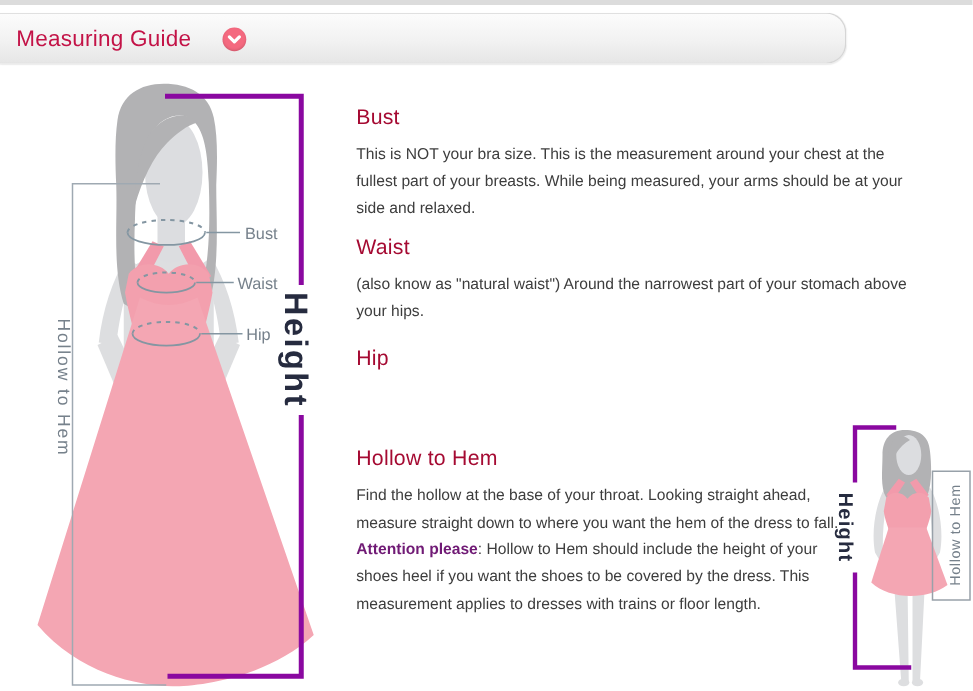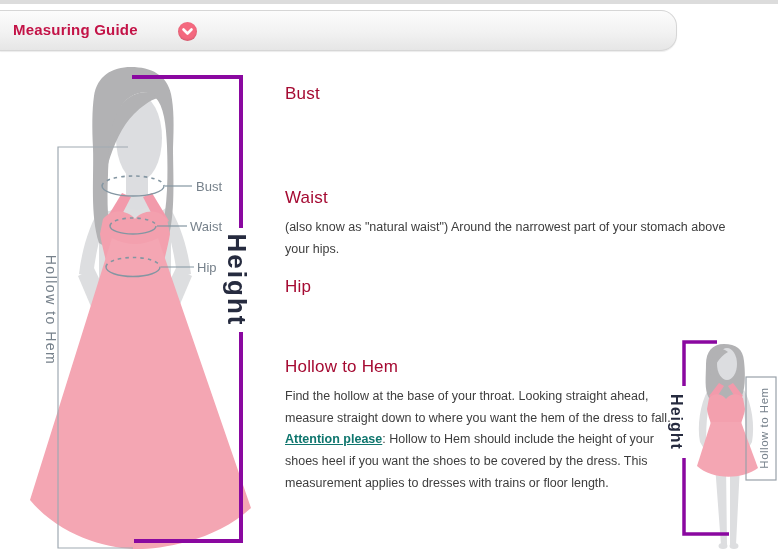--- a/index.html
+++ b/index.html
@@ -12,37 +12,37 @@
   
   .guide-header{
     position:absolute;left:0;top:10px;width:676px;height:39px;
     background:linear-gradient(180deg,#fcfcfc 0%,#f2f2f2 55%,#e6e6e6 100%);
     border:1px solid #d6d6d6;border-left:none;
     border-radius:0 16px 16px 0;
     box-shadow:0 1px 1px rgba(0,0,0,0.08);
   }
   .guide-title{
     position:absolute;left:13px;top:10px;
-    font-size:15px;font-weight:bold;color:#c31347;letter-spacing:0.2px;
+    font-size:18px;font-weight:normal;color:#c31347;letter-spacing:0.2px;
   }
   .chev-wrap{
     position:absolute;left:178px;top:11px;width:19px;height:19px;border-radius:50%;
     background:#f4697f;box-shadow:inset 0 -1px 2px rgba(0,0,0,0.15);
   }
   .chev-wrap svg{position:absolute;left:0;top:0;}
   
   .sec{position:absolute;left:285px;}
   .sec h3{
     margin:0 0 9px 0;font-size:17px;font-weight:400;color:#a50a32;letter-spacing:0.2px;
   }
   .sec p{
     margin:0;font-size:12.5px;line-height:21.7px;color:#3d3d3d;width:444px;
   }
   .sec.hollow p{width:392px;}
-  .attn{font-weight:bold;color:#0f766e;text-decoration:underline;}
+  .attn{font-weight:bold;color:#701a75;}
   #sec-bust{top:84px;}
   #sec-waist{top:188px;}
   #sec-hip{top:277px;}
   #sec-hollow{top:357px;}
   .fig-svg{position:absolute;}
   #big-figure{left:0;top:55px;}
   #small-figure{left:650px;top:330px;}
   svg text{font-family:"Liberation Sans","DejaVu Sans",sans-serif;}
   .measure-label{font-size:13px;fill:#76818b;}
   .vert-label{font-size:14px;fill:#76818b;letter-spacing:1.5px;}
@@ -116,20 +116,21 @@
   <polyline points="128,147 58,147 58,548 133,548" fill="none" stroke="#9fa9b2" stroke-width="1.2"></polyline>
   <text class="vert-label" text-anchor="middle" x="46" y="310" transform="rotate(90 46 310)">Hollow to Hem</text>
 
   <polyline points="132,77 241,77 241,228" fill="none" stroke="#8a08a0" stroke-width="4"></polyline>
   <polyline points="241,332 241,541 134,541" fill="none" stroke="#8a08a0" stroke-width="4"></polyline>
   <text class="height-label" text-anchor="middle" x="228" y="280" transform="rotate(90 228 280)">Height</text>
 </svg>
 
 <div id="sec-bust" class="sec">
   <h3>Bust</h3>
+  <p>This is NOT your bra size. This is the measurement around your chest at the fullest part of your breasts. While being measured, your arms should be at your side and relaxed.</p>
 </div>
 
 <div id="sec-waist" class="sec">
   <h3>Waist</h3>
   <p>(also know as "natural waist") Around the narrowest part of your stomach above your hips.</p>
 </div>
 
 <div id="sec-hip" class="sec">
   <h3>Hip</h3>
 </div>

